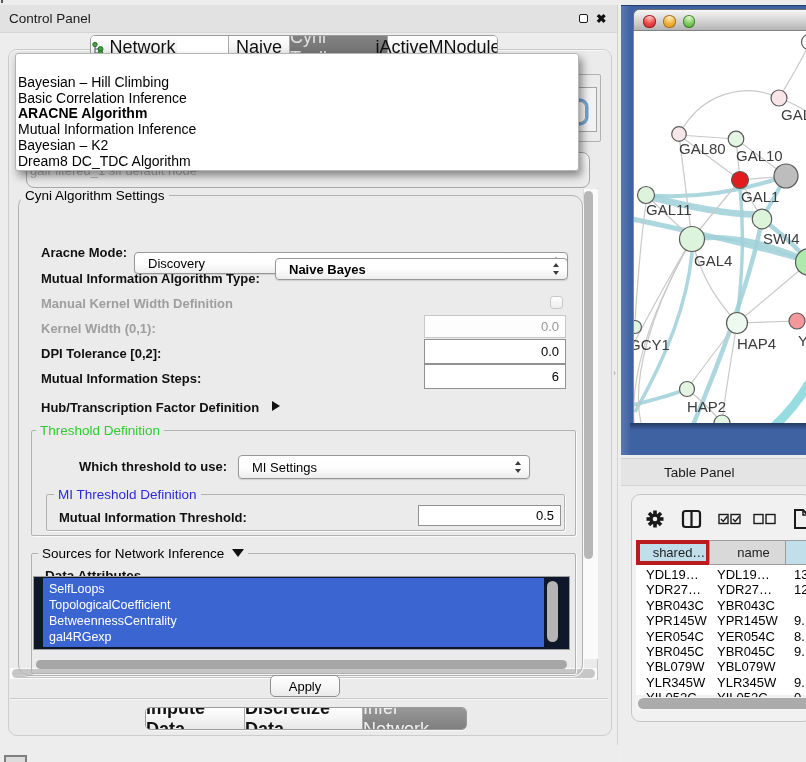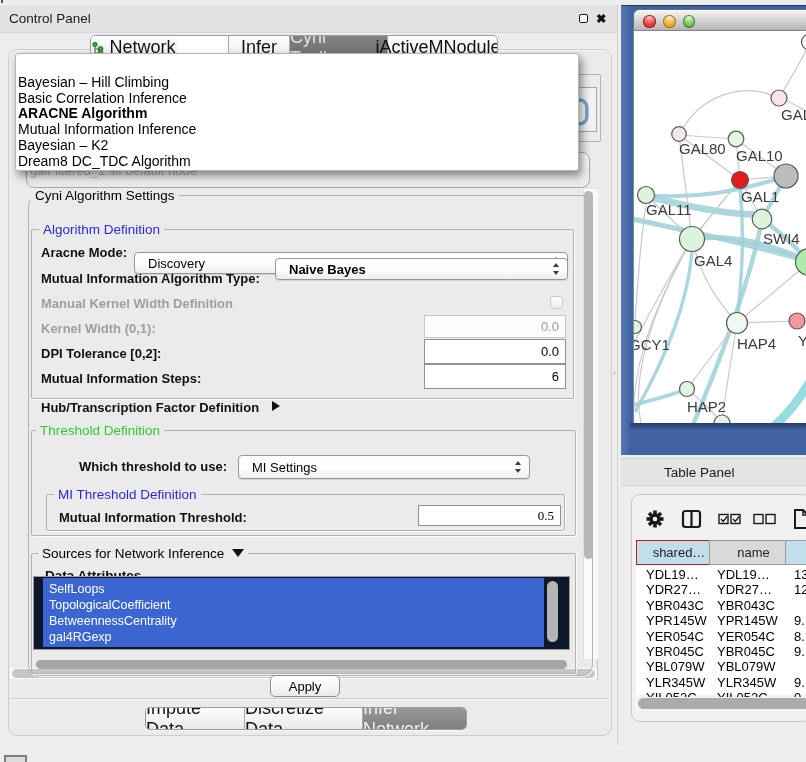--- a/index.html
+++ b/index.html
@@ -16,21 +16,21 @@
 .tf.dis{border:1px solid #c8c8c8;background:#fdfdfd;color:#989898;}
 .lbl{position:absolute;font-size:13px;font-weight:bold;color:#111;white-space:nowrap;}
 .lbl.dis{color:#9e9e9e;}
 .grp{position:absolute;border:1px solid #b2b2b2;border-radius:2px;box-shadow:inset 0 0 0 0 #fff,1px 1px 0 rgba(255,255,255,0.8);}
 .gl{position:absolute;top:-8px;left:7px;background:#ebebeb;padding:0 4px;font-size:13.5px;white-space:nowrap;}
 
 .seg{position:absolute;display:flex;border:1px solid #9b9b9b;border-radius:5px;background:#fff;overflow:hidden;box-shadow:0 1px 0 rgba(255,255,255,.6);z-index:2;}
 .seg .s{display:flex;align-items:center;justify-content:center;font-size:18px;color:#111;border-left:1px solid #aaa;box-sizing:border-box;background:linear-gradient(#ffffff,#f4f4f4 50%,#e8e8e8);}
 .seg .s:first-child{border-left:none;}
 .seg .s.sel{background:linear-gradient(#828282,#6d6d6d);color:#e2e2e2;}
-.seg2 .s{font-weight:normal;}
+.seg2 .s{font-weight:bold;}
 .seg2 .s.sel{background:linear-gradient(#989898,#7f7f7f);color:#f2f2f2;font-weight:normal;}
 </style></head>
 <body>
 <div id="root">
 
 <div class="abs" style="left:0;top:0;width:618px;height:762px;background:#ededed;"></div>
 <div class="abs" style="left:1px;top:0;width:2px;height:3px;background:#555;"></div>
 
 <div class="abs" style="left:0;top:5px;width:618px;height:27px;background:#e2e2e2;border-bottom:1px solid #d6d6d6;"></div>
 <div class="abs" style="left:9px;top:11px;font-size:13.5px;color:#1a1a1a;">Control Panel</div>
@@ -39,48 +39,45 @@
 
 <div class="seg" style="left:90px;top:35px;height:23px;">
   <div class="s" style="width:86px;">
     <svg width="12" height="14" viewBox="0 0 12 14" style="margin-right:5px;">
       <path d="M3,4 V12 H8 M3,8 H8" fill="none" stroke="#5a6b7a" stroke-width="1.2"></path>
       <circle cx="3" cy="3.5" r="2.2" fill="#44a244" stroke="#1f6b1f" stroke-width="0.9"></circle>
       <circle cx="8.5" cy="8" r="2.5" fill="#44a244" stroke="#1f6b1f" stroke-width="0.9"></circle>
       <circle cx="8.5" cy="12" r="2.3" fill="#44a244" stroke="#1f6b1f" stroke-width="0.9"></circle>
     </svg>Network</div>
   <div class="s" style="width:51px;margin-top:28px;">Style</div>
-  <div class="s" style="width:61px;">Infer</div>
+  <div class="s" style="width:61px;">Naive</div>
   <div class="s sel" style="width:98px;">Cyni Toolbox</div>
   <div class="s" style="width:110px;">jActiveMNodules</div>
 </div>
 
 <div class="abs" style="left:8px;top:49px;width:602px;height:685px;background:#ebebeb;border:1px solid #cdcdcd;border-radius:9px;box-shadow:inset 0 1px 0 #f8f8f8;"></div>
 
 <div class="abs" style="left:26px;top:74px;width:573px;height:66px;border:1px solid #b2b2b2;border-radius:2px;"></div>
 <div class="abs" style="left:430px;top:87px;width:165px;height:43px;border:1px solid #a5a5a5;background:#f3f3f3;"></div>
 <div class="abs" style="left:558px;top:101px;width:28px;height:22px;border-radius:6px;background:#fff;box-shadow:0 0 0 2.5px #6da3dc,inset 0 0 0 1px #999;"></div>
 <div class="abs" style="left:26px;top:152px;width:562px;height:34px;border:1px solid #a8a8a8;border-radius:8px;background:linear-gradient(#fdfdfd,#e9e9e9);"></div>
 <div class="abs" style="left:30px;top:163px;font-size:13px;color:#b0b0b0;">galFiltered_1 sif default node</div>
 
 <div class="abs" style="left:10px;top:188px;width:587px;height:492px;border-right:1px solid #c6c6c6;"></div>
 
 <div class="abs" style="left:583px;top:189px;width:14px;height:470px;background:#fafafa;border-left:1px solid #dcdcdc;"></div>
 <div class="abs" style="left:584px;top:191px;width:9px;height:368px;background:#b7b7b7;border-radius:5px;"></div>
 
 <div class="abs" style="left:10px;top:668px;width:587px;height:11px;background:#fafafa;"></div>
 <div class="abs" style="left:12px;top:669px;width:583px;height:9px;background:#c6c6c6;border-radius:5px;"></div>
 
-<div class="grp" style="left:28px;top:195px;width:563px;height:479px;border-radius:11px;">
+<div class="grp" style="left:18px;top:195px;width:563px;height:479px;border-radius:11px;">
   <span class="gl" style="left:2px;">Cyni Algorithm Settings</span>
 </div>
 
-<div class="grp" style="left:31px;top:229px;width:541px;height:168px;">
-  <span class="gl" style="color:#2a2ad4;">Algorithm Definition</span>
-</div>
 <div class="lbl" style="left:41px;top:245px;">Aracne Mode:</div>
 <div class="combo" style="left:134px;top:252px;width:432px;height:20px;">
       <div class="ct">Discovery</div>
       <div class="arrows"></div>
     </div>
 <div class="lbl" style="left:41px;top:271px;">Mutual Information Algorithm Type:</div>
 <div class="combo" style="left:275px;top:258px;width:291px;height:20px;font-weight:bold;">
       <div class="ct">Naive Bayes</div>
       <div class="arrows"></div>
     </div>
@@ -101,21 +98,21 @@
 <div class="lbl" style="left:79px;top:459px;">Which threshold to use:</div>
 <div class="combo" style="left:238px;top:455px;width:290px;height:22px;">
       <div class="ct">MI Settings</div>
       <div class="arrows"></div>
     </div>
 
 <div class="grp" style="left:46px;top:494px;width:517px;height:35px;">
   <span class="gl" style="color:#2a2ad4;">MI Threshold Definition</span>
 </div>
 <div class="lbl" style="left:59px;top:510px;">Mutual Information Threshold:</div>
-<div class="tf" style="left:418px;top:505px;width:143px;height:21px;font-family:Liberation Serif, serif;">0.5</div>
+<div class="tf" style="left:418px;top:505px;width:143px;height:21px;">0.5</div>
 
 <div class="grp" style="left:31px;top:553px;width:543px;height:119px;"></div>
 <div class="abs" style="left:38px;top:546px;background:#ebebeb;padding:0 4px;font-size:13.5px;white-space:nowrap;">Sources for Network Inference
   <span style="display:inline-block;width:0;height:0;border-left:6px solid transparent;border-right:6px solid transparent;border-top:8px solid #111;margin-left:4px;vertical-align:1px;"></span></div>
 <div class="lbl" style="left:45px;top:568px;font-size:13.5px;">Data Attributes</div>
 
 <div class="abs" style="left:33px;top:576px;width:537px;height:74px;background:#0f172a;border:1px solid #9c9c9c;box-sizing:border-box;overflow:hidden;">
   <div style="position:absolute;left:9px;top:1px;width:501px;height:69px;background:#3b66d2;"></div>
   <div style="position:absolute;left:15px;top:3.5px;font-size:12.5px;color:#fff;line-height:16.1px;">SelfLoops<br>TopologicalCoefficient<br>BetweennessCentrality<br>gal4RGexp</div>
   <div style="position:absolute;right:11px;top:4px;width:11px;height:61px;background:#b5b5b5;border-radius:6px;"></div>
@@ -257,21 +254,21 @@
       <path d="M101,24 l2.2,2.5 l4,-5"></path>
       <rect x="122" y="19.5" width="9" height="9"></rect>
       <rect x="134" y="19.5" width="9" height="9"></rect>
     </g>
 
     <path d="M163,15 h8 l5,5 v13 h-13 z" fill="none" stroke="#1a1a1a" stroke-width="2"></path>
         <path d="M171,15 v5 h5" fill="none" stroke="#1a1a1a" stroke-width="1.5"></path>
   </svg>
 
   <div style="position:absolute;left:4px;top:45px;width:177px;height:155px;background:#fff;">
-    <div style="position:absolute;left:0;top:0;width:74px;height:25px;background:#c0dfeb;border:1px solid #b91c1c;box-sizing:border-box;display:flex;align-items:center;justify-content:center;padding-left:12px;font-size:13px;color:#222;">shared…</div>
+    <div style="position:absolute;left:0;top:0;width:74px;height:25px;background:#c0dfeb;border:4px solid #b91c1c;box-sizing:border-box;display:flex;align-items:center;justify-content:center;padding-left:12px;font-size:13px;color:#222;">shared…</div>
     <div style="position:absolute;left:73px;top:0;width:77px;height:25px;background:#d9d9d9;border:1px solid #9c9c9c;box-sizing:border-box;display:flex;align-items:center;justify-content:center;padding-left:12px;font-size:13px;color:#222;">name</div>
     <div style="position:absolute;left:149px;top:0;width:32px;height:25px;background:#c0dfeb;border:1px solid #9c9c9c;box-sizing:border-box;"></div>
     <div style="position:absolute;left:10px;top:27px;font-size:13px;line-height:15.4px;color:#000;">YDL19…<br>YDR27…<br>YBR043C<br>YPR145W<br>YER054C<br>YBR045C<br>YBL079W<br>YLR345W<br>YIL052C</div>
     <div style="position:absolute;left:81px;top:27px;font-size:13px;line-height:15.4px;color:#000;">YDL19…<br>YDR27…<br>YBR043C<br>YPR145W<br>YER054C<br>YBR045C<br>YBL079W<br>YLR345W<br>YIL052C</div>
     <div style="position:absolute;left:158px;top:27px;font-size:13px;line-height:15.4px;color:#000;">13<br>12<br><br>9.<br>8.<br>9.<br><br>9.<br>0</div>
   </div>
 
   <div style="position:absolute;left:4px;top:202px;width:177px;height:14px;background:#f4f4f4;"></div>
   <div style="position:absolute;left:6px;top:203px;width:179px;height:11px;background:#ababab;border-radius:6px;"></div>
 </div>

